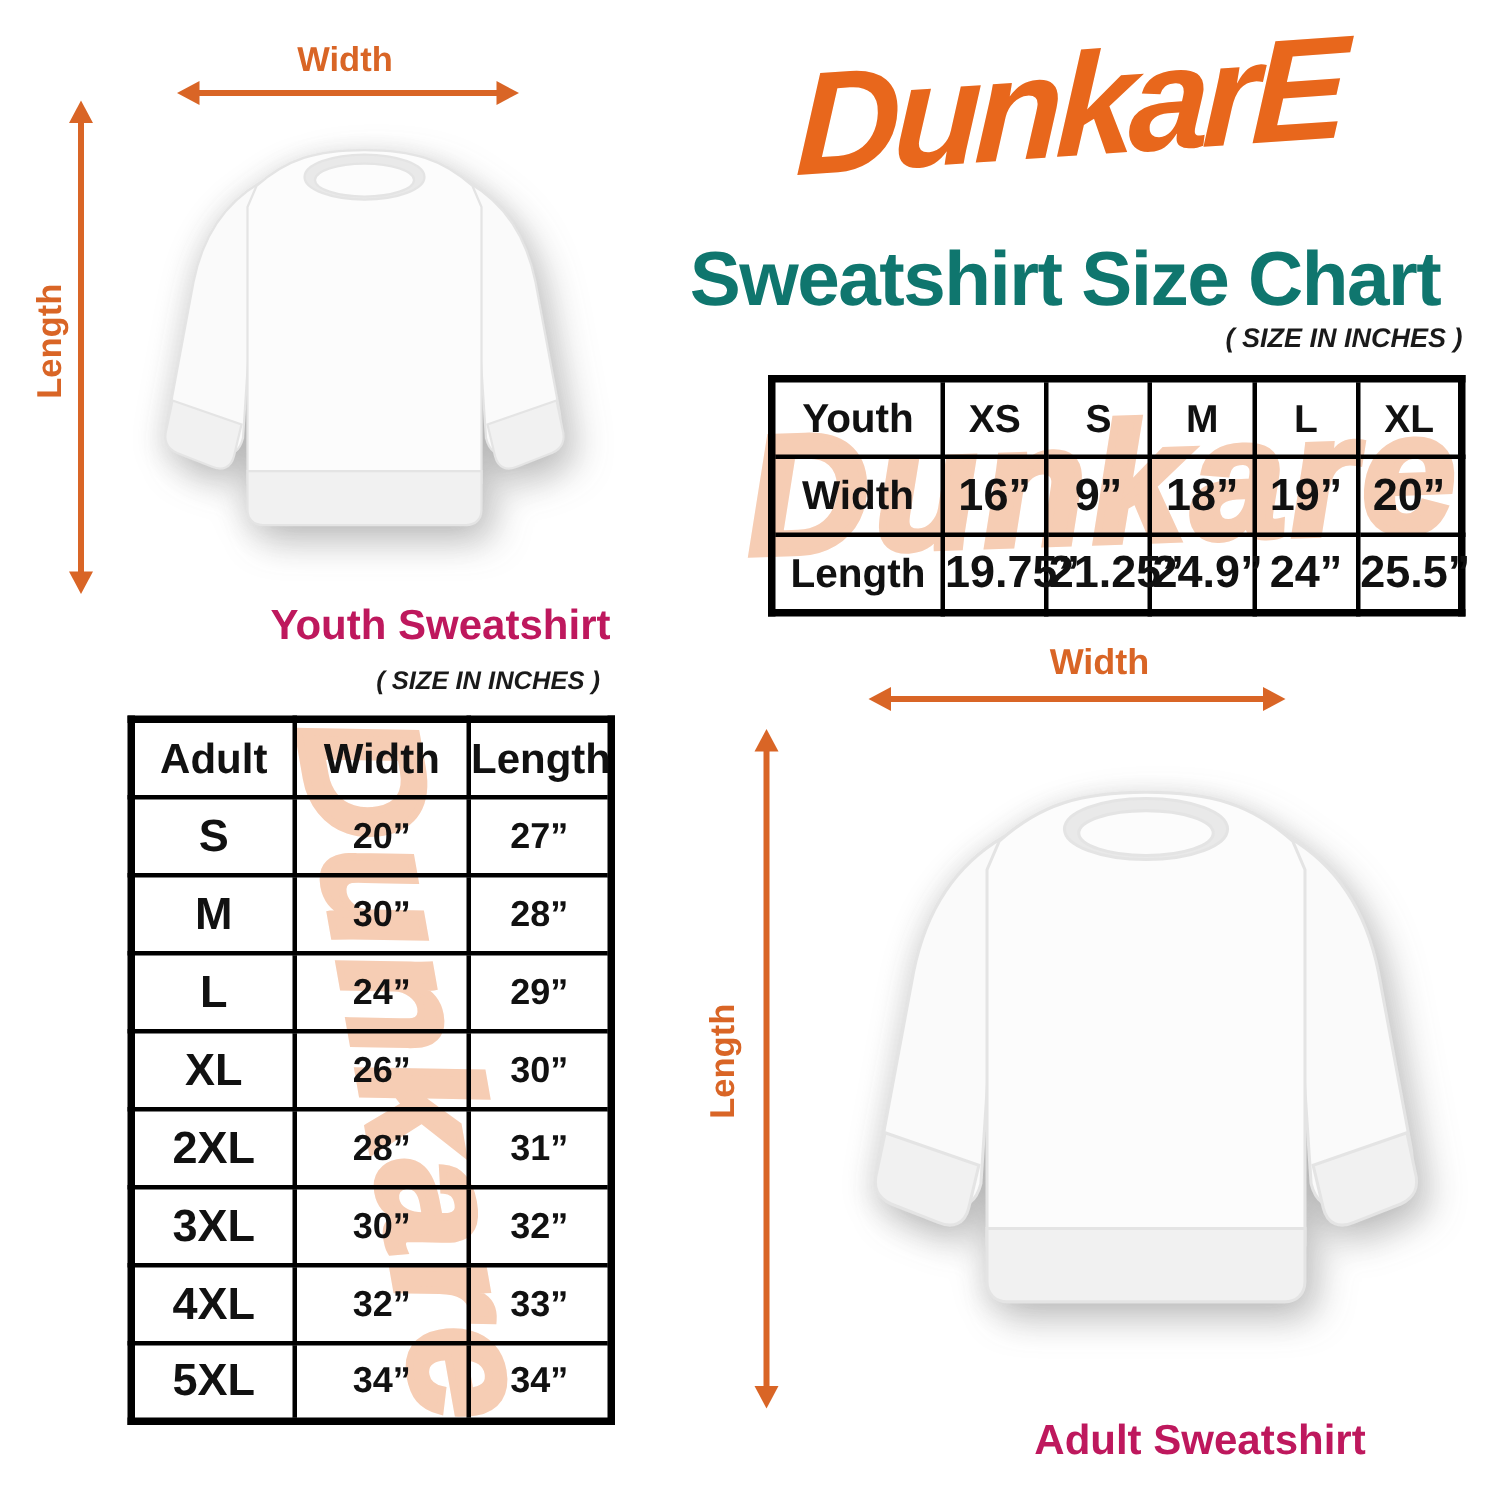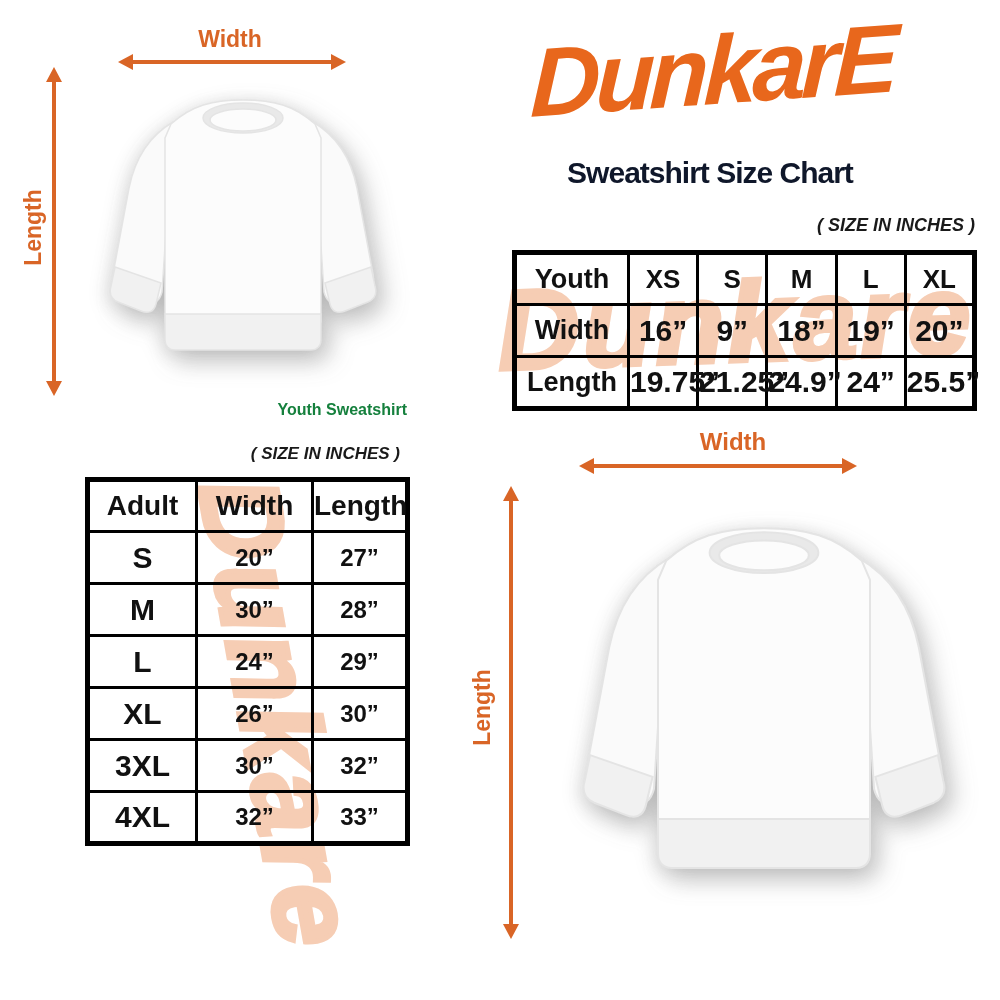--- a/index.html
+++ b/index.html
@@ -16,21 +16,21 @@
   .wm-youth{left:498px;top:258px;font-size:112px;transform:rotate(-2deg);}
   .wm-adult{left:300px;top:468px;font-size:112px;transform:rotate(80deg);transform-origin:0 0;}
   
   .logo{
     position:absolute;left:430px;top:8px;width:565px;text-align:center;z-index:2;
     font-size:97px;font-weight:bold;font-style:italic;color:#e8671c;
     transform:rotate(-4deg) skewX(-6deg);letter-spacing:-5px;line-height:1.3;
   }
   .title{
     position:absolute;left:430px;top:156px;width:560px;text-align:center;z-index:2;
-    font-size:30px;font-weight:bold;letter-spacing:-1px;color:#0f172a;
+    font-size:51px;font-weight:bold;letter-spacing:-1px;color:#0f766e;
   }
   .subnote{
     position:absolute;z-index:2;font-size:18px;font-weight:bold;color:#1a1a1a;
     letter-spacing:0px;text-align:right;font-style:italic;
   }
   .subnote-youth{left:430px;top:215px;width:545px;}
   .subnote-adult{left:85px;top:444px;width:315px;font-size:17px;}
   
   table.sizetable{
     position:absolute;border-collapse:collapse;z-index:2;background:transparent;
@@ -76,21 +76,21 @@
   .v-arrow::after{bottom:-13px;border-top:15px solid #d96526;}
   
   .shirt{
     position:absolute;z-index:1;
     filter:drop-shadow(8px 10px 12px rgba(70,70,70,.30)) drop-shadow(-5px 3px 8px rgba(70,70,70,.12));
   }
   .shirt-youth{left:62px;top:66px;width:362px;height:340px;}
   .shirt-adult{left:518px;top:482px;width:492px;height:462px;}
   
   .caption{
-    position:absolute;z-index:2;font-size:16px;font-weight:bold;color:#15803d;
+    position:absolute;z-index:2;font-size:28px;font-weight:bold;color:#be185d;
   }
   .caption-youth{left:175px;top:401px;width:232px;text-align:right;}
   .caption-adult{left:650px;top:944px;width:300px;text-align:center;}
 </style>
 </head>
 <body>
 
 <div class="canvas">
 
   <div class="wm wm-youth">Dunkare</div>
@@ -169,33 +169,44 @@
       <th class="size">L</th>
       <td>24”</td>
       <td>29”</td>
     </tr>
     <tr>
       <th class="size">XL</th>
       <td>26”</td>
       <td>30”</td>
     </tr>
     <tr>
+      <th class="size">2XL</th>
+      <td>28”</td>
+      <td>31”</td>
+    </tr>
+    <tr>
       <th class="size">3XL</th>
       <td>30”</td>
       <td>32”</td>
     </tr>
     <tr>
       <th class="size">4XL</th>
       <td>32”</td>
       <td>33”</td>
+    </tr>
+    <tr>
+      <th class="size">5XL</th>
+      <td>34”</td>
+      <td>34”</td>
     </tr>
   </tbody>
     </table>
 
   <svg class="shirt shirt-adult" viewBox="0 0 360 340" xmlns="http://www.w3.org/2000/svg">
     <use href="#shirt-shape"></use>
   </svg>
   <div class="meas-label" style="left:633px;top:428px;width:200px;font-size:24px;">Width</div>
   <div class="h-arrow" style="left:592px;top:464px;width:252px;"></div>
   <div class="meas-label vertical" style="left:436px;top:694px;width:92px;">Length</div>
   <div class="v-arrow" style="left:509px;top:499px;height:427px;"></div>
+  <div class="caption caption-adult">Adult Sweatshirt</div>
 
 </div>
 
 </body></html>

